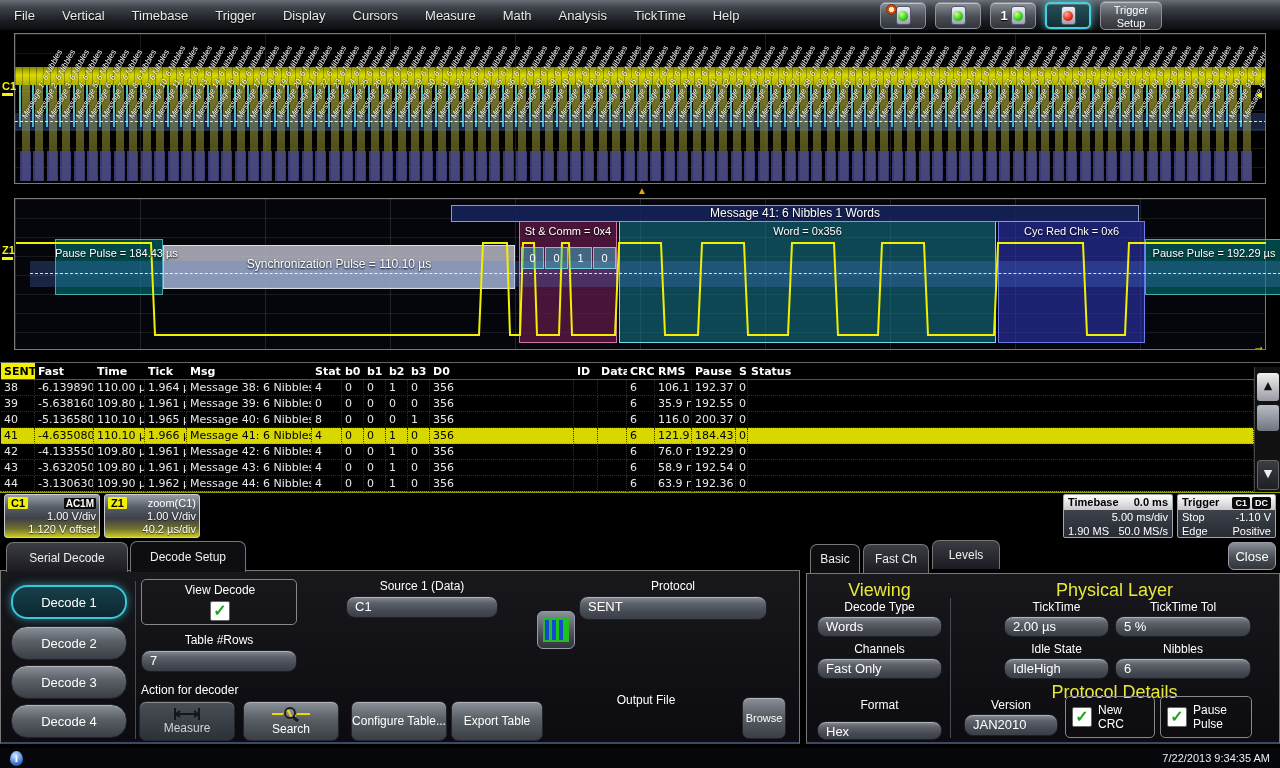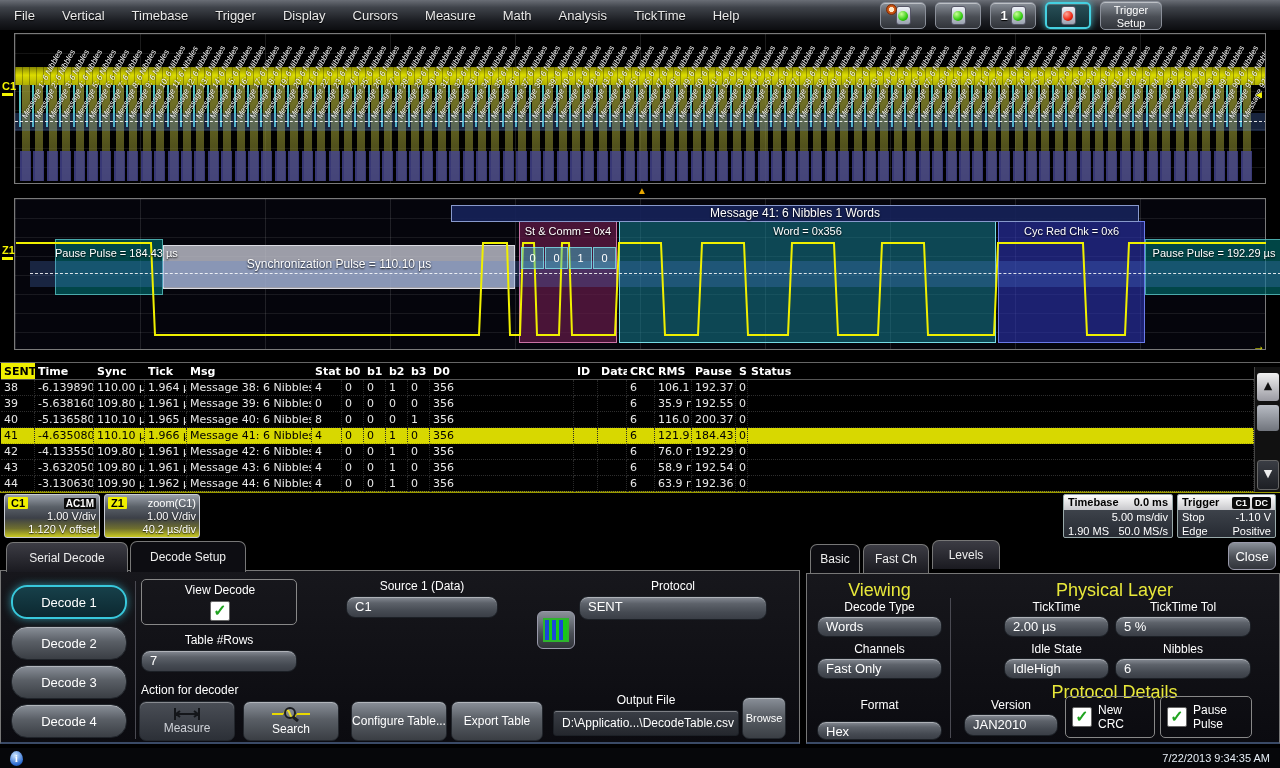--- a/index.html
+++ b/index.html
@@ -824,22 +824,22 @@
         <div class="bit-cell">0</div>
       </div>
     <div id="z1-right-arrow">→</div>
   </div>
 </div>
 
 <div id="table-area">
   <div id="tbl">
     <div id="tbl-header" class="gridrow">
         <div class="th c0">SENT</div>
-        <div class="th c1">Time</div>
-        <div class="th c2">Sync</div>
+        <div class="th c1">Fast</div>
+        <div class="th c2">Time</div>
         <div class="th c3">Tick</div>
         <div class="th c4">Msg</div>
         <div class="th c5">Stat</div>
         <div class="th c6">b0</div>
         <div class="th c7">b1</div>
         <div class="th c8">b2</div>
         <div class="th c9">b3</div>
         <div class="th c10">D0</div>
         <div class="th c11">ID</div>
         <div class="th c12">Data</div>
@@ -1093,21 +1093,20 @@
     <div class="lbl" style="left:345px;top:8px;width:152px">Source 1 (Data)</div>
     <div class="field" style="left:345px;top:25px;width:152px;height:22px">C1</div>
 
     <div id="protocol-icon">
         <div class="pbars"></div>
       </div>
     <div class="lbl" style="left:578px;top:8px;width:188px">Protocol</div>
     <div class="field" style="left:578px;top:25px;width:188px;height:24px">SENT</div>
 
     <div class="lbl" style="left:552px;top:122px;width:186px">Output File</div>
-    <div class="field dark" style="left:552px;top:139px;width:186px;height:26px;line-height:20px">D:\Applicatio...\DecodeTable.csv</div>
     <div class="btn" style="left:741px;top:126px;width:44px;height:42px;font-size:11px">Browse</div>
   </div>
 </div>
 
 <div id="dlg-right">
   <div class="tab active" id="tab-basic">Basic</div>
   <div class="tab" id="tab-fastch">Fast Ch</div>
   <div class="tab" id="tab-levels">Levels</div>
   <div id="close-btn">Close</div>
   <div class="panel">

